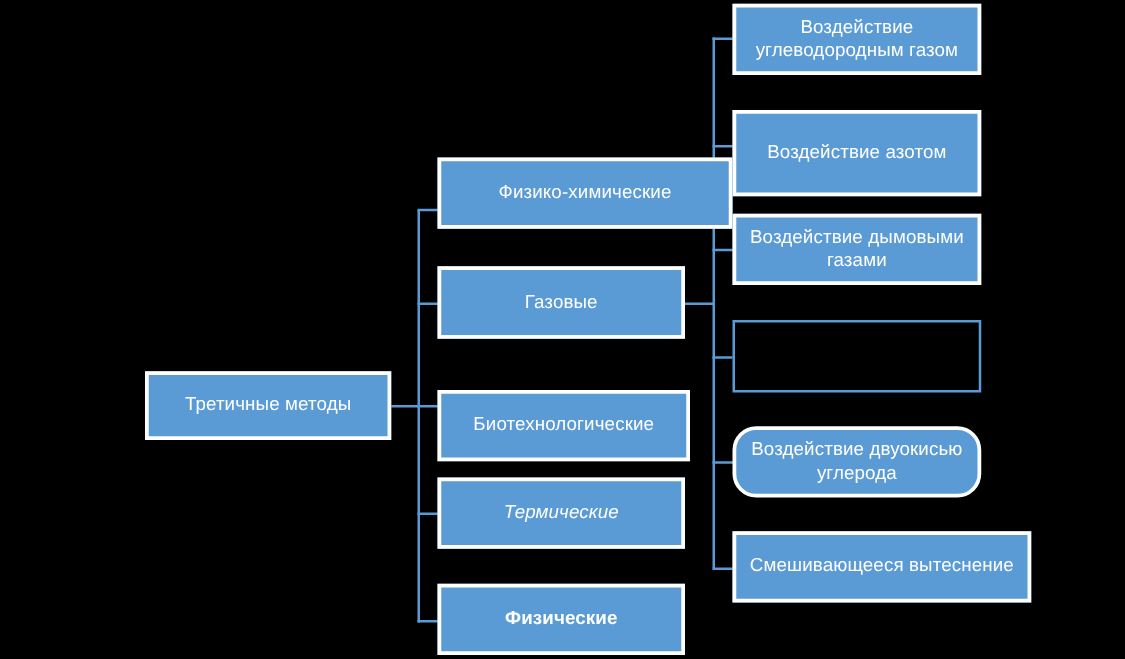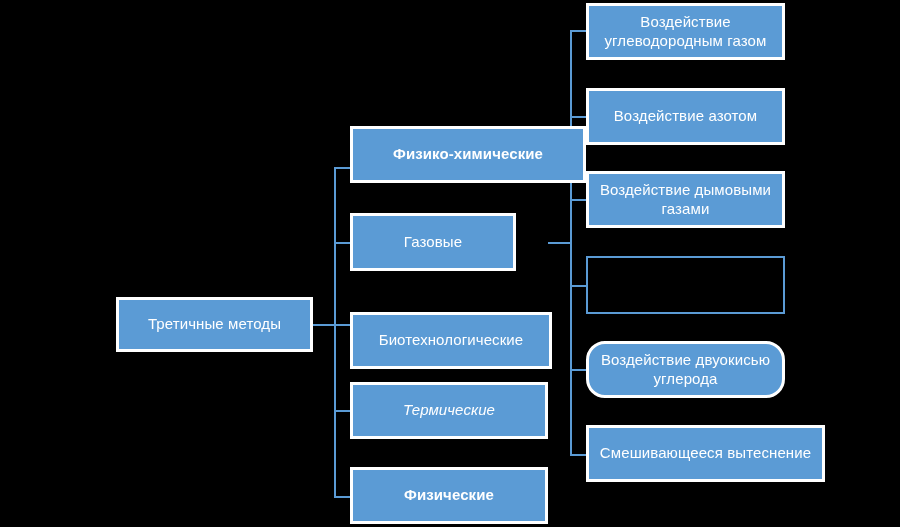--- a/index.html
+++ b/index.html
@@ -75,45 +75,45 @@
   <div class="line h" style="left:570px; top:116px; width:18px;"></div>
   <div class="line h" style="left:570px; top:199px; width:18px;"></div>
   <div class="line h" style="left:570px; top:285px; width:16px;"></div>
   <div class="line h" style="left:570px; top:369px; width:18px;"></div>
   <div class="line h" style="left:570px; top:454px; width:18px;"></div>
 
   <div class="node" style="left:116px; top:297px; width:197px; height:55px;">
     <span class="label">Третичные методы</span>
   </div>
 
-  <div class="node" style="left:350px; top:126px; width:236px; height:57px;font-weight:bold;">
+  <div class="node" style="left:350px; top:126px; width:236px; height:57px;">
     <span class="label">Физико-химические</span>
   </div>
 
-  <div class="node" style="left:350px; top:213px; width:166px; height:58px;">
+  <div class="node" style="left:350px; top:213px; width:198px; height:58px;">
     <span class="label">Газовые</span>
   </div>
 
   <div class="node" style="left:350px; top:312px; width:202px; height:57px;">
     <span class="label">Биотехнологические</span>
   </div>
 
   <div class="node" style="left:350px; top:382px; width:198px; height:57px;font-style:italic;">
     <span class="label">Термические</span>
   </div>
 
   <div class="node" style="left:350px; top:467px; width:198px; height:57px;font-weight:bold;">
     <span class="label">Физические</span>
   </div>
 
   <div class="node" style="left:586px; top:3px; width:199px; height:57px;">
     <span class="label">Воздействие углеводородным газом</span>
   </div>
 
-  <div class="node" style="left:586px; top:88px; width:199px; height:57px;">
+  <div class="node" style="left:586px; top:88px; width:199px; height:69px;">
     <span class="label">Воздействие азотом</span>
   </div>
 
   <div class="node" style="left:586px; top:171px; width:199px; height:57px;">
     <span class="label">Воздействие дымовыми газами</span>
   </div>
 
   <div class="node empty" style="left:586px; top:256px; width:199px; height:58px;">
     <span class="label"></span>
   </div>

